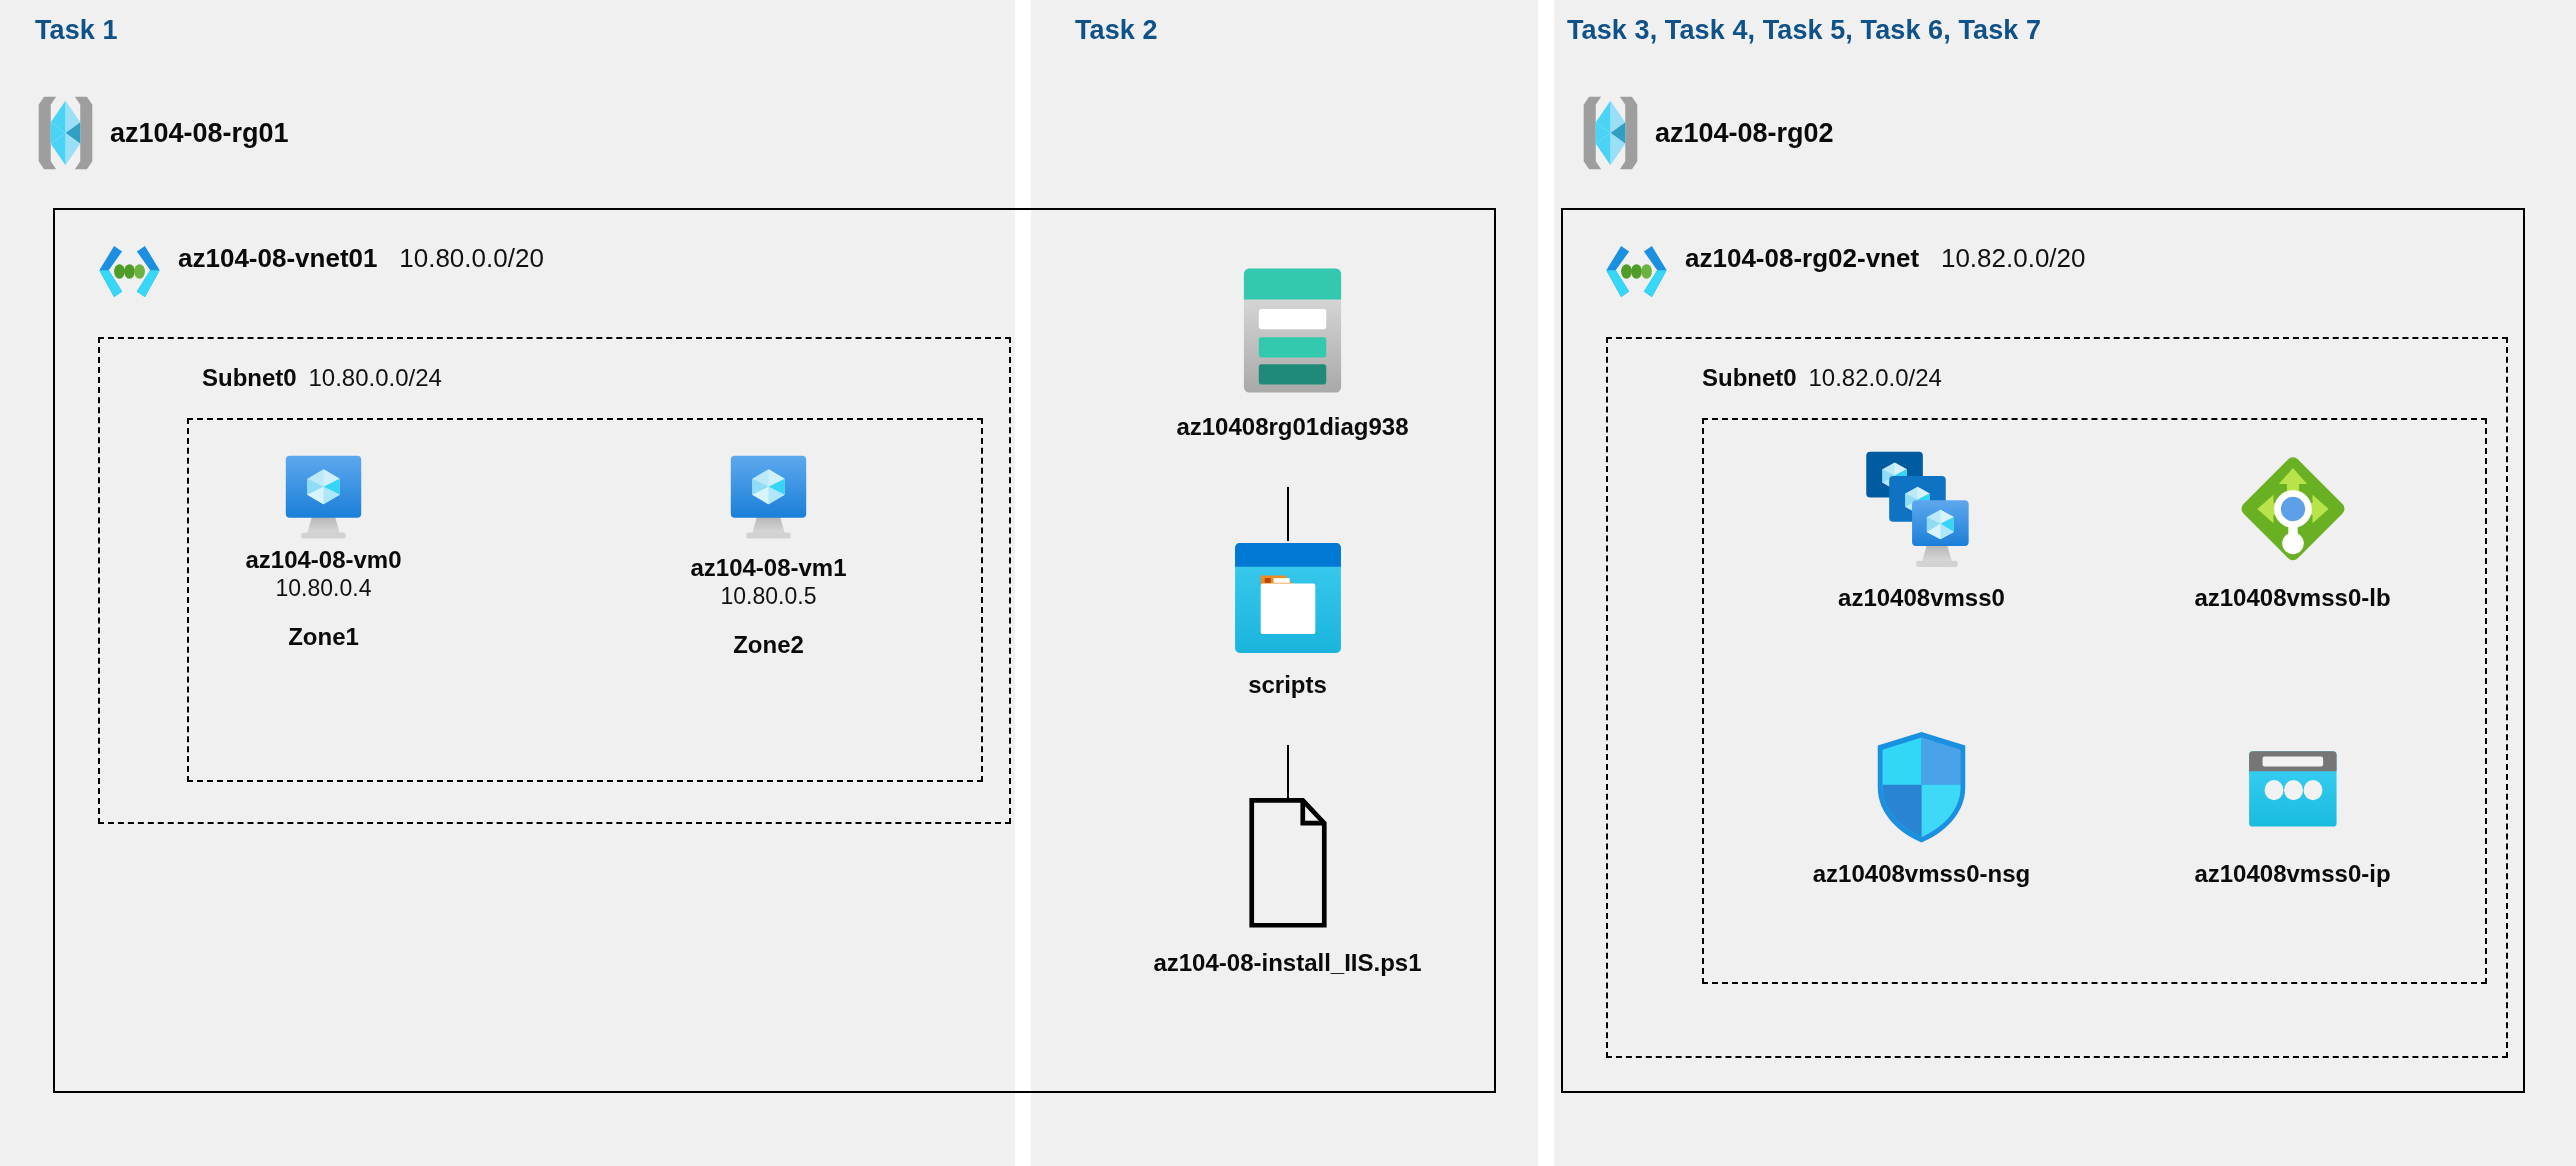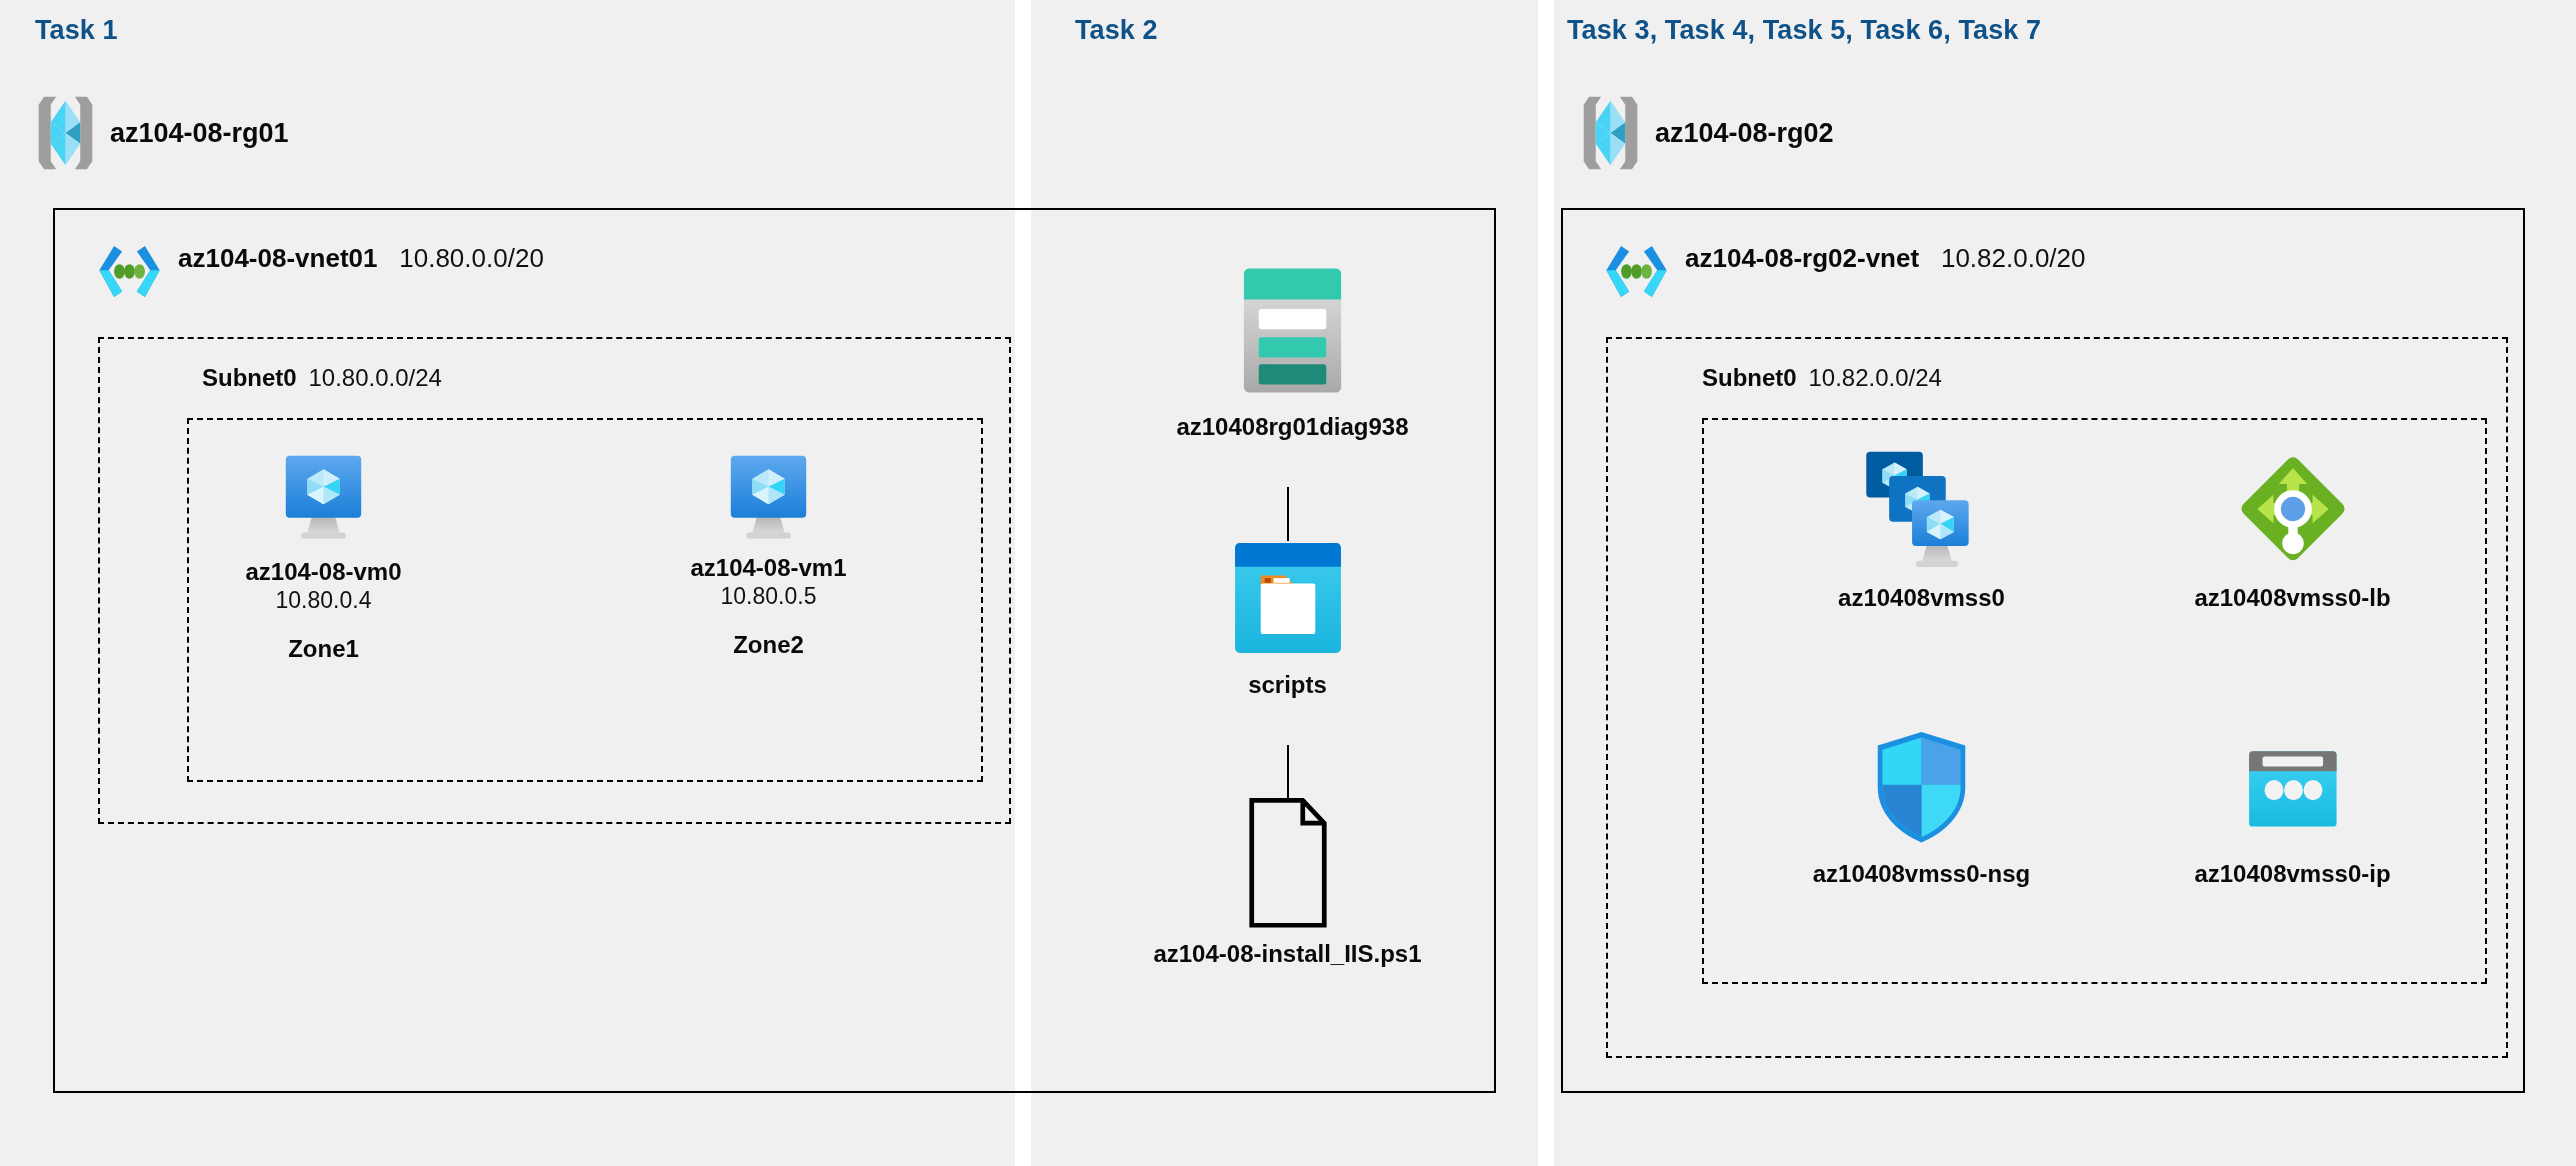--- a/index.html
+++ b/index.html
@@ -99,21 +99,21 @@
       <rect x="42" y="118" width="66" height="9" rx="4" fill="#d2d2d2"></rect>
       <rect x="19" y="4" width="112" height="92" rx="6" fill="url(#vmg0)"></rect>
       <path d="M75 24 L99 38 L99 62 L75 76 L51 62 L51 38 Z" fill="#bce9f8"></path>
       <path d="M75 24 L99 38 L75 50 Z" fill="#cff0fb"></path>
       <path d="M75 50 L99 38 L99 62 Z" fill="#36d4f5"></path>
       <path d="M75 50 L51 38 L51 62 Z" fill="#8fdcf5"></path>
       <path d="M75 50 L99 62 L75 76 Z" fill="#b0e6fa"></path>
       <path d="M75 50 L51 62 L75 76 Z" fill="#d8f4fd"></path>
     </svg>
   </div>
-  <div class="node-title" style="margin-top:16px;">az104-08-vm0</div>
+  <div class="node-title" style="margin-top:4px;">az104-08-vm0</div>
   <div class="node-sub">10.80.0.4</div>
   <div class="node-zone">Zone1</div>
 </div>
 
 <div class="node" style="left:674px;top:453px;width:189px;text-align:center;">
   <div class="icon-wrap" style="height:89px;">
     <svg width="101" height="89" viewBox="0 0 150 132">
       <defs>
         <linearGradient id="vmg1" x1="0" y1="0" x2="0" y2="1">
           <stop offset="0" stop-color="#5ea8ee"></stop>
@@ -185,21 +185,21 @@
 
 <div class="connector" style="left:1287px;top:745px;height:53px;"></div>
 
 <div class="node" style="left:1085px;top:796px;width:405px;">
   <div class="icon-wrap" style="height:135px;">
     <svg width="94" height="135" viewBox="0 0 140 200">
       <path d="M16 6 H92 L124 40 V192 H16 Z" fill="none" stroke="#000" stroke-width="7"></path>
       <path d="M92 6 V40 H124" fill="none" stroke="#000" stroke-width="7"></path>
     </svg>
   </div>
-  <div class="node-title" style="margin-top:9px;">az104-08-install_IIS.ps1</div>
+  <div class="node-title" style="margin-top:18px;">az104-08-install_IIS.ps1</div>
 </div>
 
 <div class="task-label" style="left:1567px;top:15px;">Task 3, Task 4, Task 5, Task 6, Task 7</div>
 
 <div class="rg-row" style="left:1581px;top:94px;">
   <span class="icon-wrap">
     <svg width="59" height="78" viewBox="0 0 88 116">
       <path d="M30 4 L12 4 L4 16 L4 100 L12 112 L30 112 L22 100 L22 16 Z" fill="#9e9e9e"></path>
       <path d="M58 4 L76 4 L84 16 L84 100 L76 112 L58 112 L66 100 L66 16 Z" fill="#9e9e9e"></path>
       <path d="M44 10 L66 42 L44 58 Z" fill="#9bdff7"></path>

